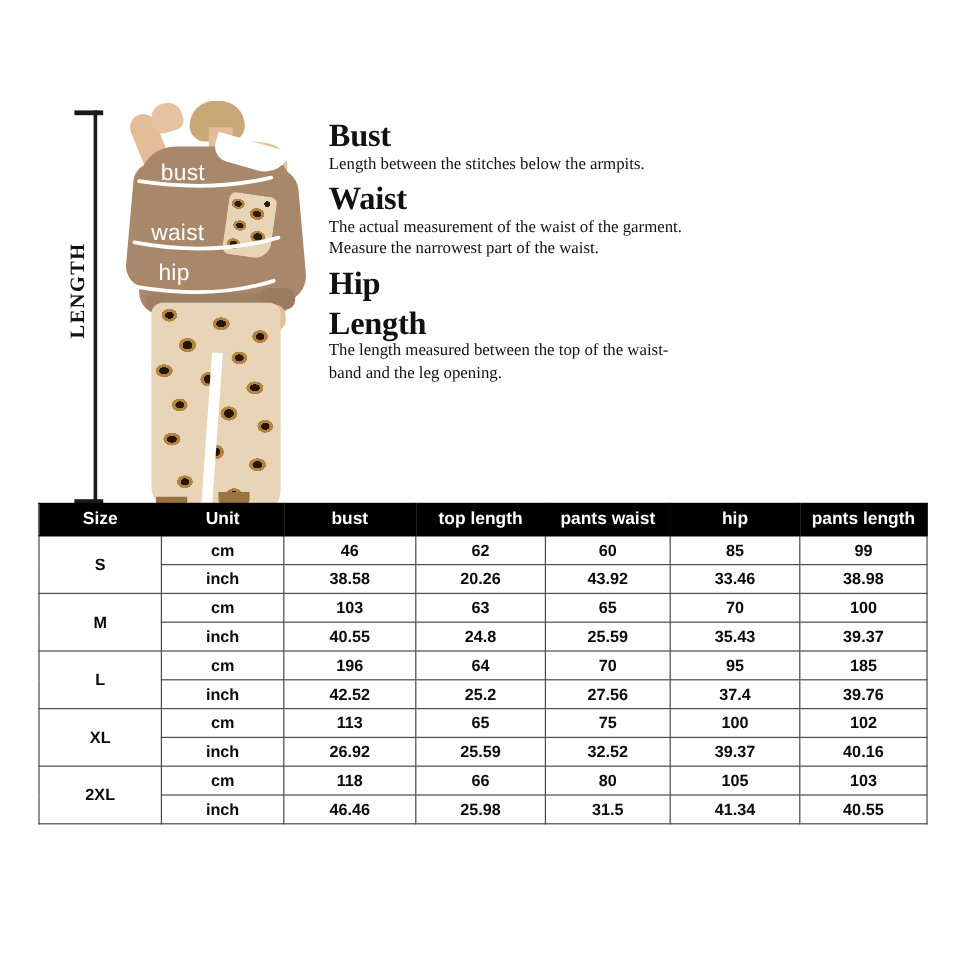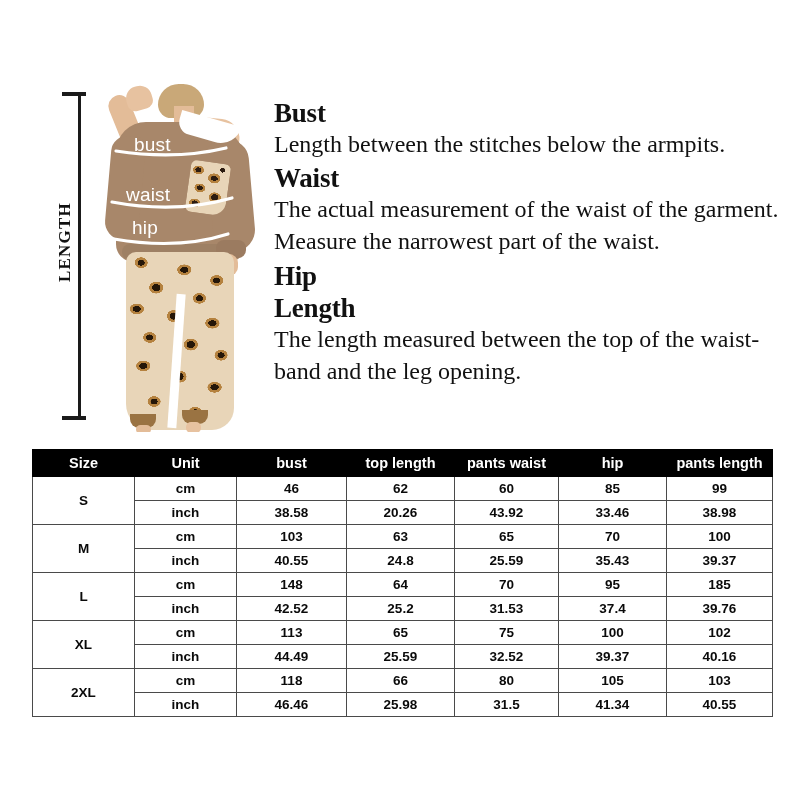--- a/index.html
+++ b/index.html
@@ -253,33 +253,33 @@
   .desc-head {
     font-family: "Liberation Serif", "DejaVu Serif", serif;
     font-size: 27px;
     font-weight: 700;
     line-height: 1.14;
     margin: 0;
     letter-spacing: -0.2px;
   }
   .desc-body {
     font-family: "Liberation Serif", "DejaVu Serif", serif;
-    font-size: 24px;
+    font-size: 14px;
     font-weight: 400;
     line-height: 1.32;
     margin: 0 0 3px 0;
     white-space: pre-wrap;
   }
   .desc-block { margin-bottom: 2px; }
 
   
   #size-table {
     position: absolute;
     left: 32px;
-    top: 449px;
+    top: 419px;
     width: 740px;
     border-collapse: collapse;
     table-layout: fixed;
     font-family: "Liberation Sans", "DejaVu Sans", sans-serif;
   }
   #size-table th, #size-table td {
     border: 1px solid #4a4a4a;
     text-align: center;
     font-weight: 700;
     color: #0a0a0a;
@@ -425,46 +425,46 @@
           <td>inch</td>
           <td>40.55</td>
           <td>24.8</td>
           <td>25.59</td>
           <td>35.43</td>
           <td>39.37</td>
         </tr>
         <tr>
           <td class="size-cell" rowspan="2">L</td>
           <td>cm</td>
-          <td>148</td>
+          <td>196</td>
           <td>64</td>
           <td>70</td>
           <td>95</td>
           <td>185</td>
         </tr>
         <tr>
           <td>inch</td>
           <td>42.52</td>
           <td>25.2</td>
-          <td>31.53</td>
+          <td>27.56</td>
           <td>37.4</td>
           <td>39.76</td>
         </tr>
         <tr>
           <td class="size-cell" rowspan="2">XL</td>
           <td>cm</td>
           <td>113</td>
           <td>65</td>
           <td>75</td>
           <td>100</td>
           <td>102</td>
         </tr>
         <tr>
           <td>inch</td>
-          <td>44.49</td>
+          <td>26.92</td>
           <td>25.59</td>
           <td>32.52</td>
           <td>39.37</td>
           <td>40.16</td>
         </tr>
         <tr>
           <td class="size-cell" rowspan="2">2XL</td>
           <td>cm</td>
           <td>118</td>
           <td>66</td>

